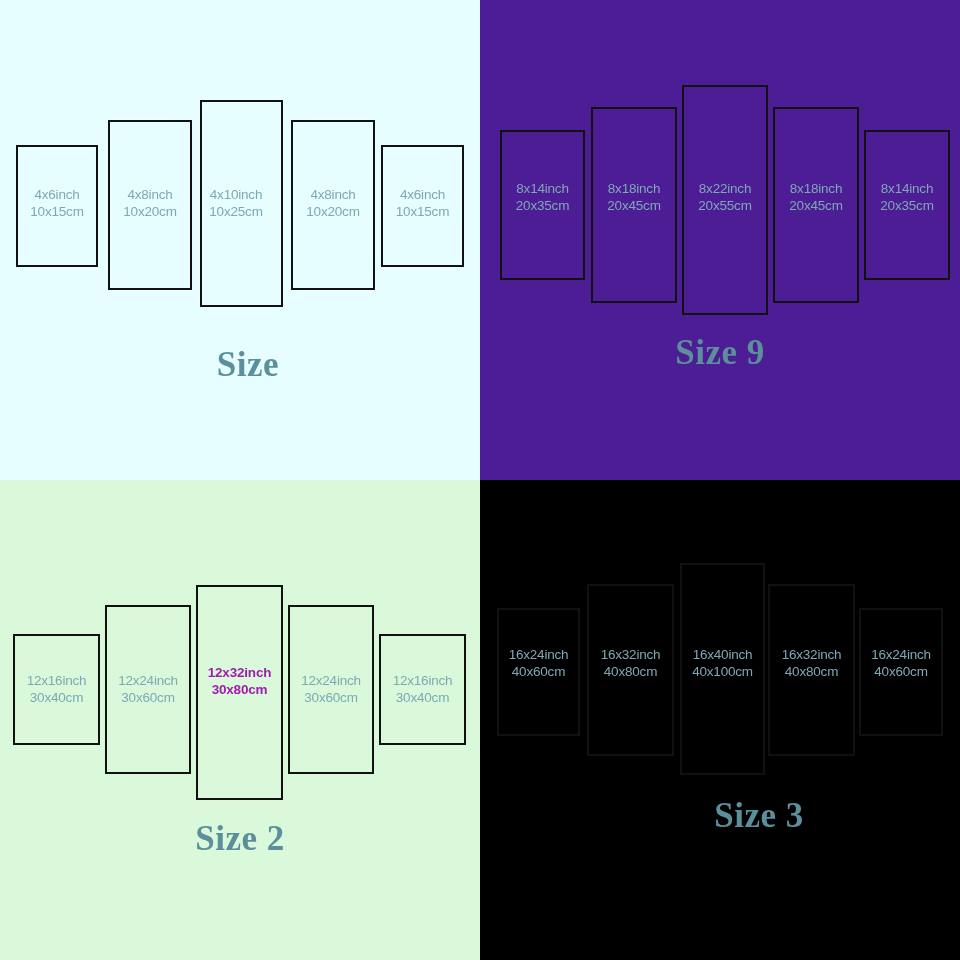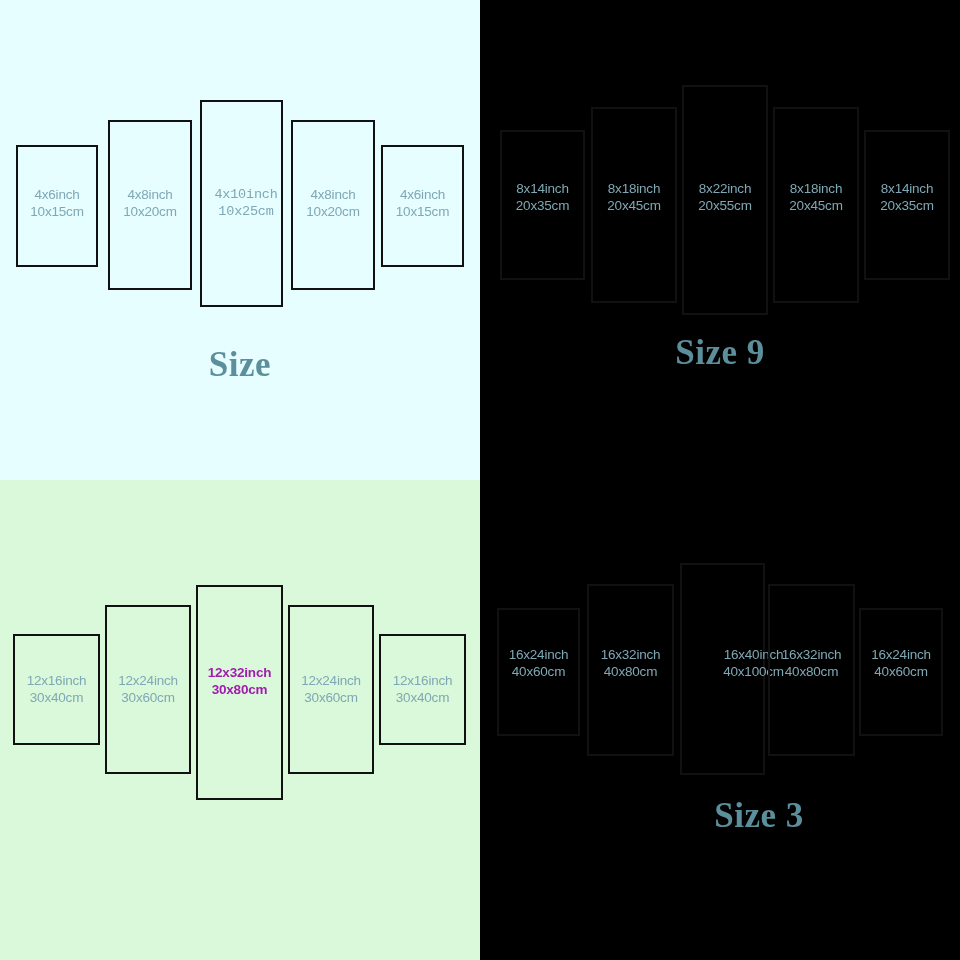--- a/index.html
+++ b/index.html
@@ -75,38 +75,38 @@
         <div class="panel-label" style="left: 57px; top: 186px; color: rgb(127, 168, 181);">
           <span class="ln">4x6inch</span>
           <span class="ln">10x15cm</span>
         </div>
         <div class="panel" style="left: 108px; top: 120px; width: 84px; height: 170px; border-color: rgb(17, 17, 17);"></div>
         <div class="panel-label" style="left: 150px; top: 186px; color: rgb(127, 168, 181);">
           <span class="ln">4x8inch</span>
           <span class="ln">10x20cm</span>
         </div>
         <div class="panel" style="left: 200px; top: 100px; width: 83px; height: 207px; border-color: rgb(17, 17, 17);"></div>
-        <div class="panel-label" style="left: 246px; top: 186px; color: rgb(127, 168, 181); font-family: Liberation Mono, monospace;">
+        <div class="panel-label" style="left: 236px; top: 186px; color: rgb(127, 168, 181);">
           <span class="ln">4x10inch</span>
           <span class="ln">10x25cm</span>
         </div>
         <div class="panel" style="left: 291px; top: 120px; width: 84px; height: 170px; border-color: rgb(17, 17, 17);"></div>
         <div class="panel-label" style="left: 333px; top: 186px; color: rgb(127, 168, 181);">
           <span class="ln">4x8inch</span>
           <span class="ln">10x20cm</span>
         </div>
         <div class="panel" style="left: 381px; top: 145px; width: 83px; height: 122px; border-color: rgb(17, 17, 17);"></div>
         <div class="panel-label" style="left: 422.5px; top: 186px; color: rgb(127, 168, 181);">
           <span class="ln">4x6inch</span>
           <span class="ln">10x15cm</span>
         </div>
       </div>
-      <div class="quad-title" style="top: 345px; color: rgb(92, 143, 156);">Size</div>
+      <div class="quad-title" style="top: 345px; color: rgb(92, 143, 156); padding-left: 8px;">Size</div>
     </div>
-    <div class="quadrant" style="background: #000000;">
+    <div class="quadrant" style="background: #4c1d95;">
       <div class="panels">
         <div class="panel" style="left: 20px; top: 130px; width: 85px; height: 150px; border-color: rgb(17, 17, 17);"></div>
         <div class="panel-label" style="left: 62.5px; top: 180px; color: rgb(127, 168, 181);">
           <span class="ln">8x14inch</span>
           <span class="ln">20x35cm</span>
         </div>
         <div class="panel" style="left: 111px; top: 107px; width: 86px; height: 196px; border-color: rgb(17, 17, 17);"></div>
         <div class="panel-label" style="left: 154px; top: 180px; color: rgb(127, 168, 181);">
           <span class="ln">8x18inch</span>
           <span class="ln">20x45cm</span>
@@ -150,35 +150,36 @@
         <div class="panel-label" style="left: 331px; top: 192px; color: rgb(127, 168, 181);">
           <span class="ln">12x24inch</span>
           <span class="ln">30x60cm</span>
         </div>
         <div class="panel" style="left: 379px; top: 154px; width: 87px; height: 111px; border-color: rgb(17, 17, 17);"></div>
         <div class="panel-label" style="left: 422.5px; top: 192px; color: rgb(127, 168, 181);">
           <span class="ln">12x16inch</span>
           <span class="ln">30x40cm</span>
         </div>
       </div>
+      <div class="quad-title" style="top: 339px; color: rgb(92, 143, 156);">Size 2</div>
     </div>
     <div class="quadrant" style="background: #000000;">
       <div class="panels">
         <div class="panel" style="left: 17px; top: 128px; width: 83px; height: 128px; border-color: rgb(17, 17, 17);"></div>
         <div class="panel-label" style="left: 58.5px; top: 166px; color: rgb(127, 168, 181);">
           <span class="ln">16x24inch</span>
           <span class="ln">40x60cm</span>
         </div>
         <div class="panel" style="left: 107px; top: 104px; width: 87px; height: 172px; border-color: rgb(17, 17, 17);"></div>
         <div class="panel-label" style="left: 150.5px; top: 166px; color: rgb(127, 168, 181);">
           <span class="ln">16x32inch</span>
           <span class="ln">40x80cm</span>
         </div>
         <div class="panel" style="left: 200px; top: 83px; width: 85px; height: 212px; border-color: rgb(17, 17, 17);"></div>
-        <div class="panel-label" style="left: 242.5px; top: 166px; color: rgb(127, 168, 181); margin-left: 31px;">
+        <div class="panel-label" style="left: 242.5px; top: 166px; color: rgb(127, 168, 181);">
           <span class="ln">16x40inch</span>
           <span class="ln">40x100cm</span>
         </div>
         <div class="panel" style="left: 288px; top: 104px; width: 87px; height: 172px; border-color: rgb(17, 17, 17);"></div>
         <div class="panel-label" style="left: 331.5px; top: 166px; color: rgb(127, 168, 181);">
           <span class="ln">16x32inch</span>
           <span class="ln">40x80cm</span>
         </div>
         <div class="panel" style="left: 379px; top: 128px; width: 84px; height: 128px; border-color: rgb(17, 17, 17);"></div>
         <div class="panel-label" style="left: 421px; top: 166px; color: rgb(127, 168, 181);">

